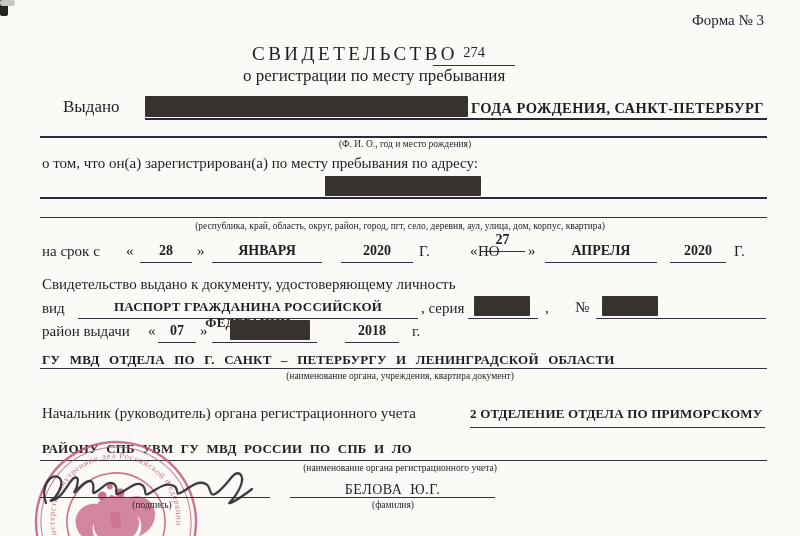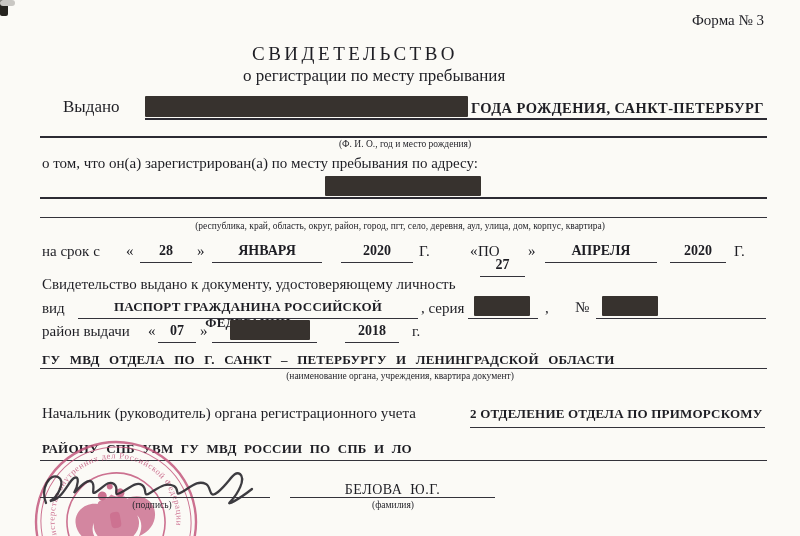--- a/index.html
+++ b/index.html
@@ -31,20 +31,21 @@
 <body>
 
 <div class="page">
 
   <div class="artifact" style="left:0;top:16;width:8px;height:16px;"></div>
   <div class="artifact" style="left:0;top:66;width:6px;height:15px;"></div>
   <div class="abs" style="left:0;top:195;width:15px;height:6px;background:#c9c7c3;border-radius:3px;"></div>
 
   <div class="abs t15" style="right:36px;top:12px;">Форма № 3</div>
   <div class="abs t19" style="left:252px;top:43px;">СВИДЕТЕЛЬСТВО</div>
+  <div class="cell" style="left:433px;top:44px;width:82px;height:21px;font-size:14.5px;">274</div>
   <div class="abs t17" style="left:243px;top:66px;">о регистрации по месту пребывания</div>
 
   <div class="abs t17" style="left:63px;top:97px;">Выдано</div>
   <div class="abs rule2" style="left:145px;top:95px;width:622px;height:23px;"></div>
   <div class="redact" style="left:145px;top:96px;width:323px;height:21px;"></div>
   <div class="abs bold-sfx" style="left:471px;top:100px;">ГОДА РОЖДЕНИЯ, САНКТ-ПЕТЕРБУРГ</div>
 
   <div class="abs rule2" style="left:40px;top:114px;width:727px;height:22px;"></div>
   <div class="abs cap" style="left:280px;top:139px;width:250px;">(Ф. И. О., год и место рождения)</div>
 
@@ -56,21 +57,21 @@
 
   <div class="abs t16" style="left:42px;top:243px;">на срок с</div>
   <div class="abs t16" style="left:126px;top:243px;">«</div>
   <div class="cell val" style="left:140px;top:243px;width:52px;height:19px;">28</div>
   <div class="abs t16" style="left:197px;top:243px;">»</div>
   <div class="cell val" style="left:212px;top:243px;width:110px;height:19px;">ЯНВАРЯ</div>
   <div class="cell val" style="left:341px;top:243px;width:72px;height:19px;">2020</div>
   <div class="abs t16" style="left:419px;top:243px;">Г.</div>
   <div class="abs t16" style="left:446px;top:243px;margin-left:32px;">ПО</div>
   <div class="abs t16" style="left:470px;top:243px;">«</div>
-  <div class="cell val" style="left:480px;top:257px;width:45px;height:19px;text-align:center;">27</div>
+  <div class="cell val" style="left:480px;top:232px;width:45px;height:19px;text-align:center;">27</div>
   <div class="abs t16" style="left:528px;top:243px;">»</div>
   <div class="cell val" style="left:545px;top:243px;width:112px;height:19px;">АПРЕЛЯ</div>
   <div class="cell val" style="left:670px;top:243px;width:56px;height:19px;">2020</div>
   <div class="abs t16" style="left:734px;top:243px;">Г.</div>
 
   <div class="abs t16" style="left:42px;top:276px;">Свидетельство выдано к документу, удостоверяющему личность</div>
   <div class="abs t16" style="left:42px;top:300px;">вид</div>
   <div class="cell val13" style="left:78px;top:299px;width:340px;height:19px;">ПАСПОРТ ГРАЖДАНИНА РОССИЙСКОЙ ФЕДЕРАЦИИ</div>
   <div class="abs t16" style="left:421px;top:300px;">, серия</div>
   <div class="abs rule" style="left:468px;top:299px;width:70px;height:19px;"></div>
@@ -90,20 +91,21 @@
   <div class="abs t16" style="left:412px;top:323px;">г.</div>
 
   <div class="abs val13 ws6" style="left:42px;top:352px;">ГУ МВД ОТДЕЛА ПО Г. САНКТ – ПЕТЕРБУРГУ И ЛЕНИНГРАДСКОЙ ОБЛАСТИ</div>
   <div class="abs rule" style="left:40px;top:350px;width:727px;height:18px;"></div>
   <div class="abs cap" style="left:250px;top:371px;width:300px;">(наименование органа, учреждения, квартира документ)</div>
 
   <div class="abs t16" style="left:42px;top:405px;">Начальник (руководитель) органа регистрационного учета</div>
   <div class="cell val13" style="left:470px;top:406px;width:295px;height:21px;text-align:left;">2 ОТДЕЛЕНИЕ ОТДЕЛА ПО ПРИМОРСКОМУ</div>
   <div class="abs val13 ws4" style="left:42px;top:441px;">РАЙОНУ СПБ УВМ ГУ МВД РОССИИ ПО СПБ И ЛО</div>
   <div class="abs rule" style="left:40px;top:440px;width:727px;height:20px;"></div>
+  <div class="abs cap" style="left:250px;top:463px;width:300px;">(наименование органа регистрационного учета)</div>
 
   <svg class="abs" style="left:30px;top:436px;transform:rotate(-10deg);opacity:.82;" width="172" height="172" viewBox="0 0 172 172">
     <g stroke="#c2537a" fill="none">
       <circle cx="86" cy="86" r="80" stroke-width="2.4"></circle>
       <circle cx="86" cy="86" r="75" stroke-width="1"></circle>
       <circle cx="86" cy="86" r="49" stroke-width="1.6"></circle>
     </g>
     <defs>
       <path id="arcTop" d="M 29.6,106.5 A 61,61 0 1 1 142.4,106.5"></path>
       <path id="arcBottom" d="M 52.2,134 A 59,59 0 0 0 119.8,134"></path>

